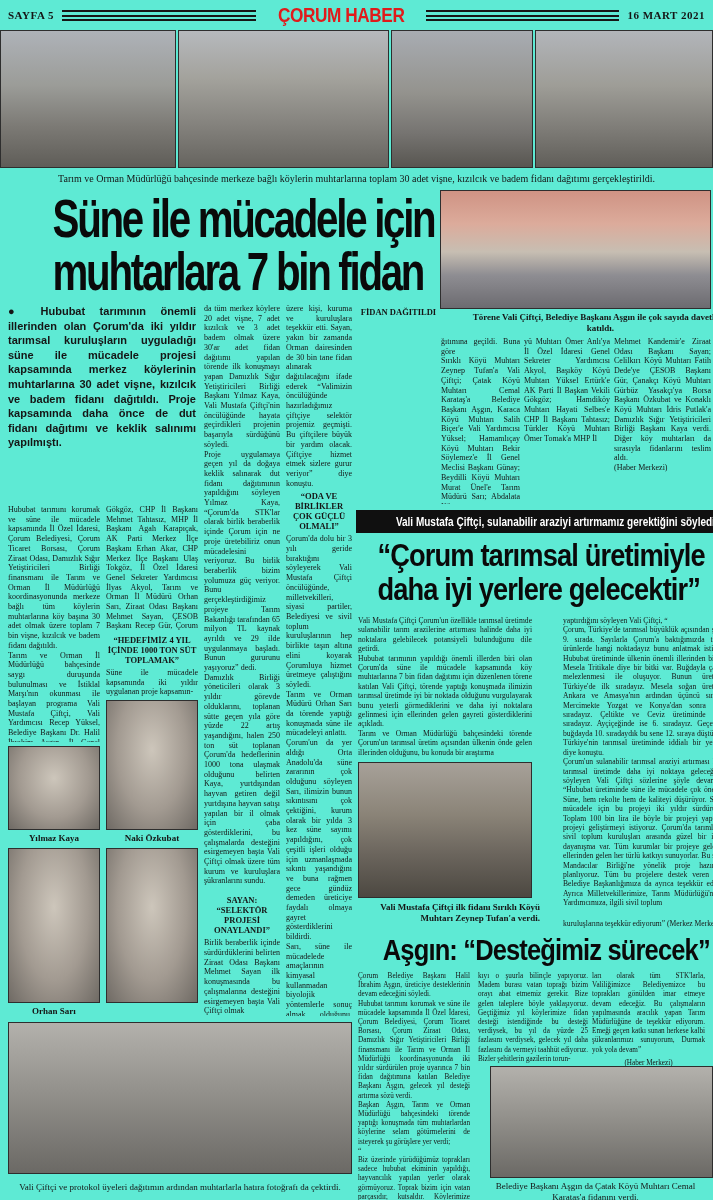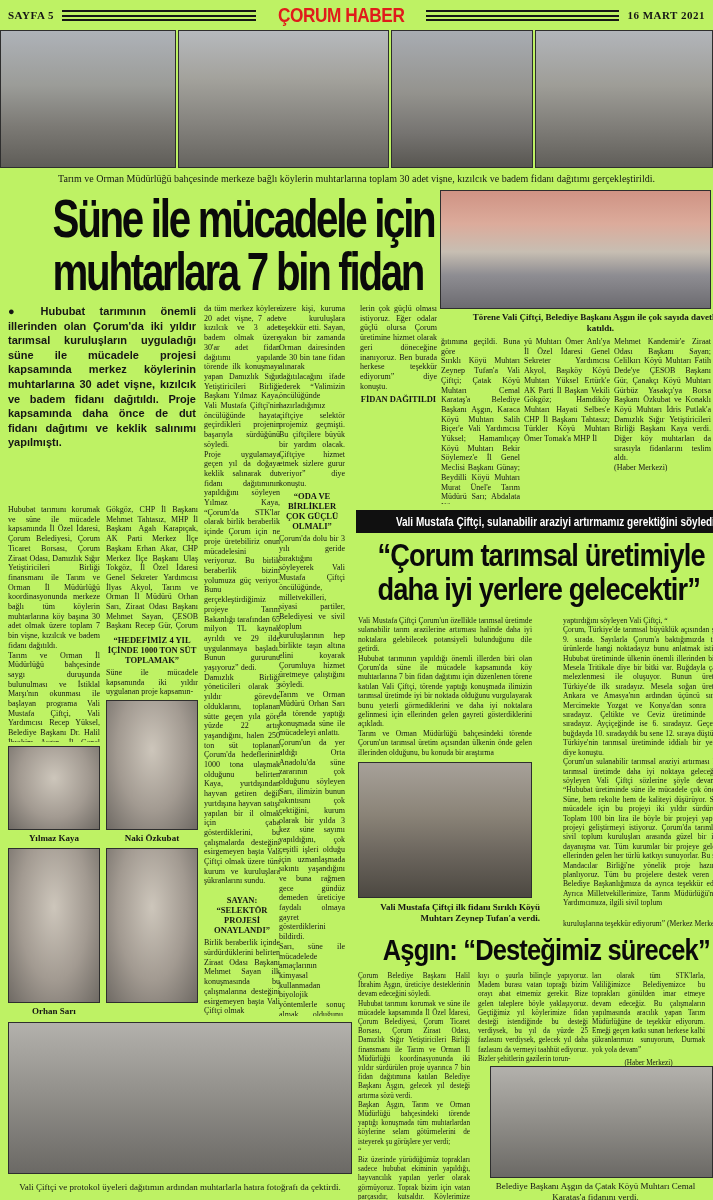--- a/index.html
+++ b/index.html
@@ -1,16 +1,16 @@
 <!DOCTYPE html>
 <html><head>
 <meta charset="utf-8">
 <style>
   html,body{margin:0;padding:0;background:#e8e8e8;}
-  .page{position:relative;width:713px;height:1200px;background:#bef264;margin:0 auto;
+  .page{position:relative;width:713px;height:1200px;background:#5eead4;margin:0 auto;
         overflow:hidden;font-family:"Liberation Serif",serif;color:#151515;}
   .abs{position:absolute;}
   
   .hdr{display:flex;align-items:center;gap:8px;}
   .hdr .pg{font:bold 11px "Liberation Serif",serif;letter-spacing:.5px;white-space:nowrap;}
   .rule3{flex:1;height:11px;background:repeating-linear-gradient(180deg,#161616 0 2px,transparent 2px 4.5px);}
   .brand{font:bold 21px "Liberation Sans",sans-serif;color:#e01b1b;transform:scaleX(.82);
          transform-origin:50% 50%;white-space:nowrap;letter-spacing:-.5px;}
   
   .ph{border:1px solid #2e2e2e;box-sizing:border-box;}
@@ -89,32 +89,31 @@
   </div>
 
   <div class="abs colflex" style="left:204px;top:304px;width:76px;height:712px;">
     <div class="col grow">da tüm merkez köylere 20 adet vişne, 7 adet kızılcık ve 3 adet badem olmak üzere 30'ar adet fidan dağıtımı yapılan törende ilk konuşmayı yapan Damızlık Sığır Yetiştiricileri Birliği Başkanı Yılmaz Kaya, Vali Mustafa Çiftçi'nin öncülüğünde hayata geçirdikleri projenin başarıyla sürdüğünü söyledi.
 Proje uygulamaya geçen yıl da doğaya keklik salınarak dut fidanı dağıtımının yapıldığını söyleyen Yılmaz Kaya, “Çorum'da STK'lar olarak birlik beraberlik içinde Çorum için ne proje üretebiliriz onun mücadelesini veriyoruz. Bu birlik beraberlik bizim yolumuza güç veriyor. Bunu gerçekleştirdiğimiz projeye Tarım Bakanlığı tarafından 65 milyon TL kaynak ayrıldı ve 29 ilde uygulanmaya başladı. Bunun gururunu yaşıyoruz” dedi.
 Damızlık Birliği yöneticileri olarak 3 yıldır görevde olduklarını, toplanan sütte geçen yıla göre yüzde 22 artış yaşandığını, halen 250 ton süt toplanan Çorum'da hedeflerinin 1000 tona ulaşmak olduğunu belirten Kaya, yurtdışından hayvan getiren değil yurtdışına hayvan satışı yapılan bir il olmak için çaba gösterdiklerini, bu çalışmalarda desteğini esirgemeyen başta Vali Çiftçi olmak üzere tüm kurum ve kuruluşlara şükranlarını sundu.</div>
     <div class="sub">SAYAN: “SELEKTÖR PROJESİ ONAYLANDI”</div>
     <div class="col fixed">Birlik beraberlik içinde sürdürdüklerini belirten Ziraat Odası Başkanı Mehmet Sayan ilk konuşmasında bu çalışmalarına desteğini esirgemeyen başta Vali Çiftçi olmak</div>
   </div>
 
-  <div class="abs colflex" style="left:279px;top:304px;width:66px;height:712px;">
+  <div class="abs colflex" style="left:286px;top:304px;width:66px;height:712px;">
     <div class="col fixed">üzere kişi, kuruma ve kuruluşlara teşekkür etti. Sayan, yakın bir zamanda Orman dairesinden de 30 bin tane fidan alınarak dağıtılacağını ifade ederek “Valimizin öncülüğünde hazırladığımız çiftçiye selektör projemiz geçmişti. Bu çiftçilere büyük bir yardım olacak. Çiftçiye hizmet etmek sizlere gurur veriyor” diye konuştu.</div>
     <div class="sub">“ODA VE BİRLİKLER ÇOK GÜÇLÜ OLMALI”</div>
     <div class="col grow">Çorum'da dolu bir 3 yılı geride bıraktığını söyleyerek Vali Mustafa Çiftçi öncülüğünde, milletvekilleri, siyasi partiler, Belediyesi ve sivil toplum kuruluşlarının hep birlikte taşın altına elini koyarak Çorumluya hizmet üretmeye çalıştığını söyledi.
 Tarım ve Orman Müdürü Orhan Sarı da törende yaptığı konuşmada süne ile mücadeleyi anlattı.
 Çorum'un da yer aldığı Orta Anadolu'da süne zararının çok olduğunu söyleyen Sarı, ilimizin bunun sıkıntısını çok çektiğini, kurum olarak bir yılda 3 kez süne sayımı yapıldığını, çok çeşitli işleri olduğu için uzmanlaşmada sıkıntı yaşandığını ve buna rağmen gece gündüz demeden üreticiye faydalı olmaya gayret gösterdiklerini bildirdi.
 Sarı, süne ile mücadelede amaçlarının kimyasal kullanmadan biyolojik yöntemlerle sonuç almak olduğunu, fidanlarla birlikte doğal dengenin korunacağını, keklik salınımının da bu amaçla yapıldığını anlattı.
 Çorum'daki tarımsal üretimin daha da güçlenmesi için üreticilere seslenen Sarı, “Oda ve birlik-</div>
   </div>
 
   <div class="abs colflex" style="left:360px;top:304px;width:77px;height:200px;">
-    <div class="col fixed">lerin çok güçlü olması istiyoruz. Eğer odalar güçlü olursa Çorum üretimine hizmet olarak geri döneceğine inanıyoruz. Ben burada herkese teşekkür ediyorum” diye konuştu.</div>
     <div class="sub">FİDAN DAĞITILDI</div>
   </div>
 
   <div class="abs col" style="left:441px;top:337px;width:79px;height:167px;">ğıtımına geçildi. Buna göre
 Sırıklı Köyü Muhtarı Zeynep Tufan'a Vali Çiftçi; Çatak Köyü Muhtarı Cemal Karataş'a Belediye Başkanı Aşgın, Karaca Köyü Muhtarı Salih Biçer'e Vali Yardımcısı Yüksel; Hamamlıçay Köyü Muhtarı Bekir Söylemez'e İl Genel Meclisi Başkanı Günay; Beydilli Köyü Muhtarı Murat Ünel'e Tarım Müdürü Sarı; Abdalata Kö-</div>
   <div class="abs col" style="left:524px;top:337px;width:86px;height:167px;">yü Muhtarı Ömer Anlı'ya İl Özel İdaresi Genel Sekreter Yardımcısı Akyol, Başıköy Köyü Muhtarı Yüksel Ertürk'e AK Parti İl Başkan Vekili Gökgöz; Hamdiköy Muhtarı Hayati Selbes'e CHP İl Başkanı Tahtasız; Türkler Köyü Muhtarı Ömer Tomak'a MHP İl</div>
   <div class="abs col" style="left:614px;top:337px;width:97px;height:167px;font-family:Liberation Serif, serif;">Mehmet Kandemir'e Ziraat Odası Başkanı Sayan; Celilkırı Köyü Muhtarı Fatih Dede'ye ÇESOB Başkanı Gür, Çanakçı Köyü Muhtarı Gürbüz Yasakçı'ya Borsa Başkanı Özkubat ve Konaklı Köyü Muhtarı İdris Putlak'a Damızlık Sığır Yetiştiricileri Birliği Başkanı Kaya verdi. Diğer köy muhtarları da sırasıyla fidanlarını teslim aldı.
 (Haber Merkezi)</div>
 
   <div class="abs ph ph-port" style="left:8px;top:746px;width:92px;height:84px;"></div>

